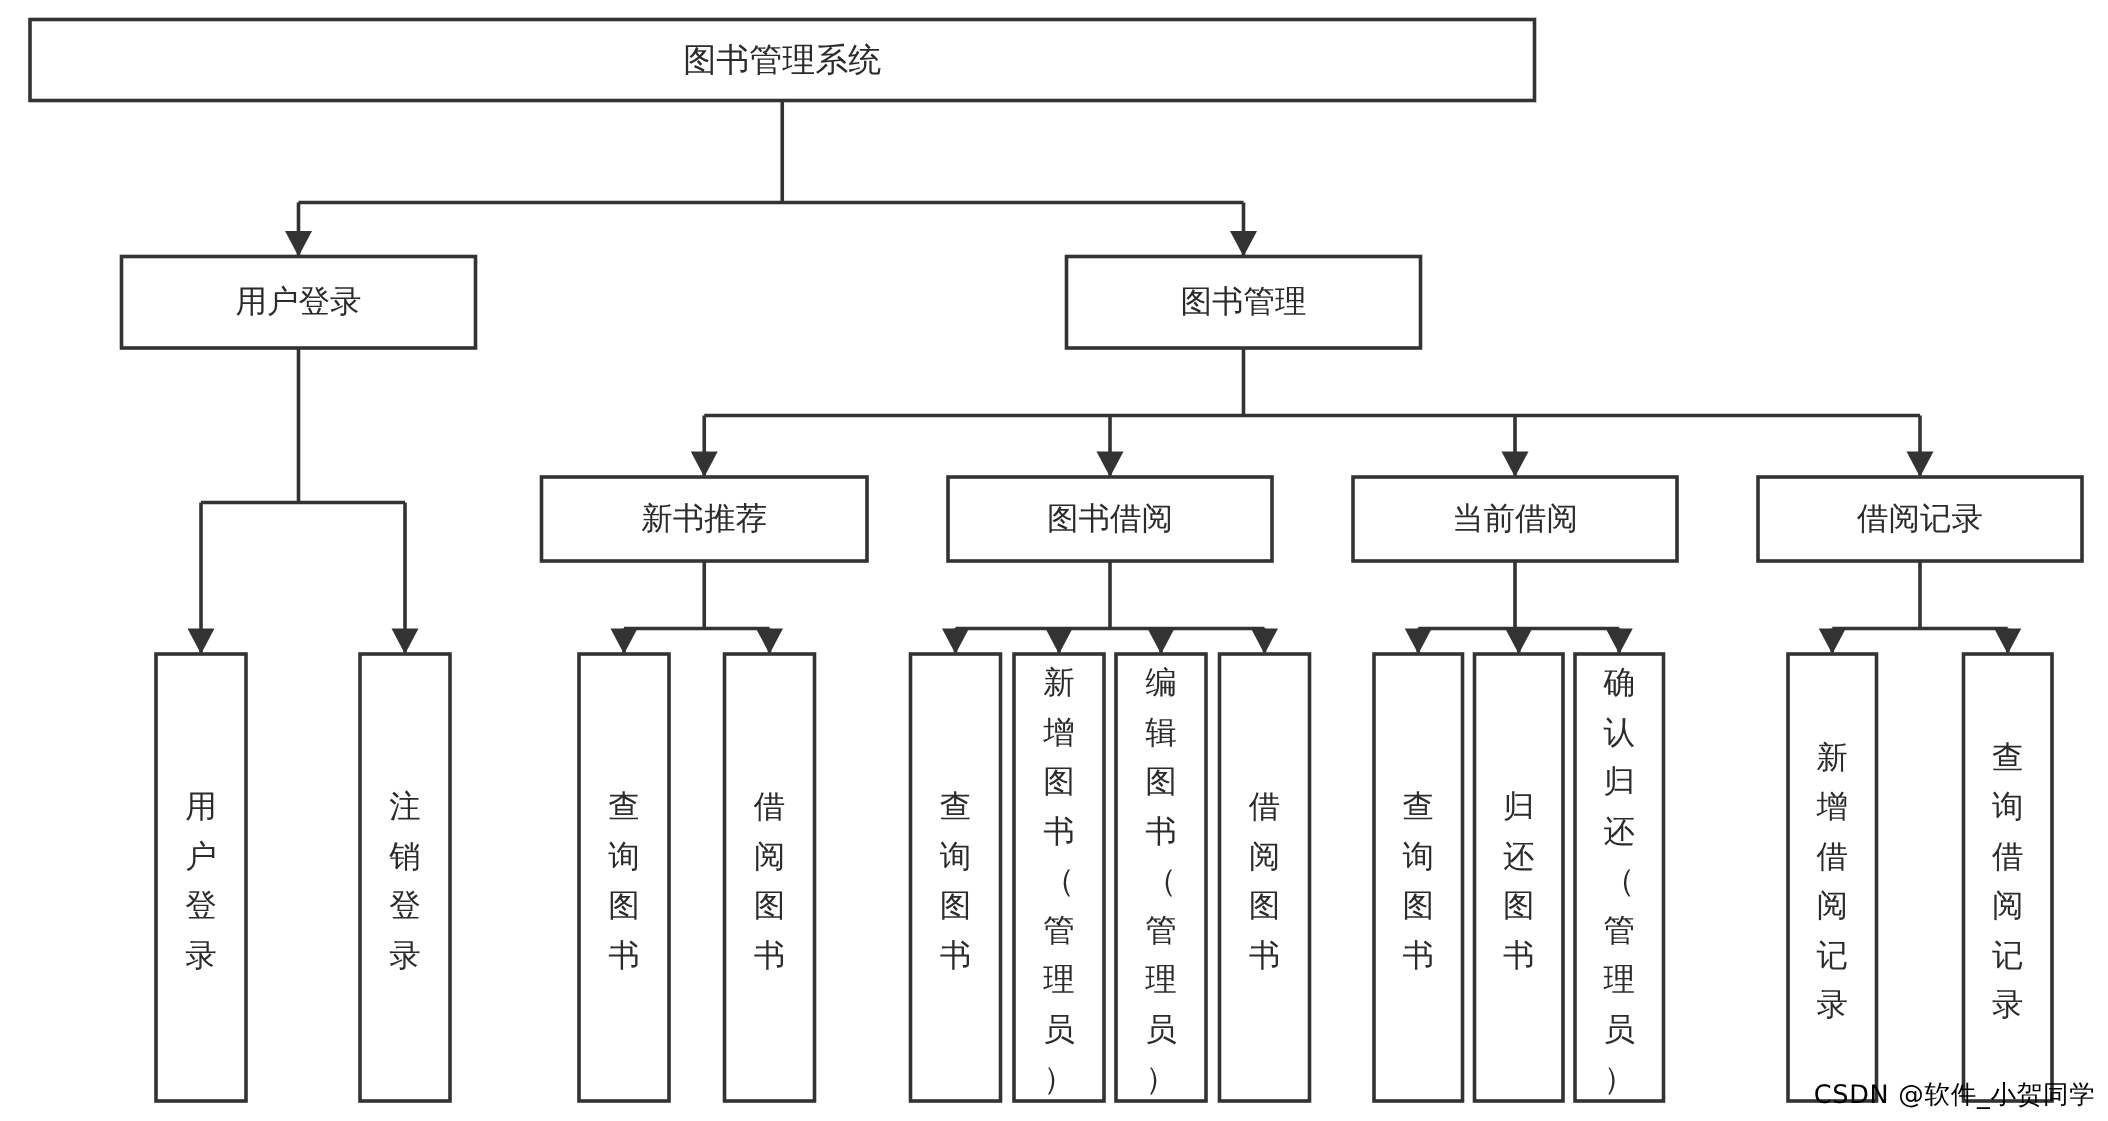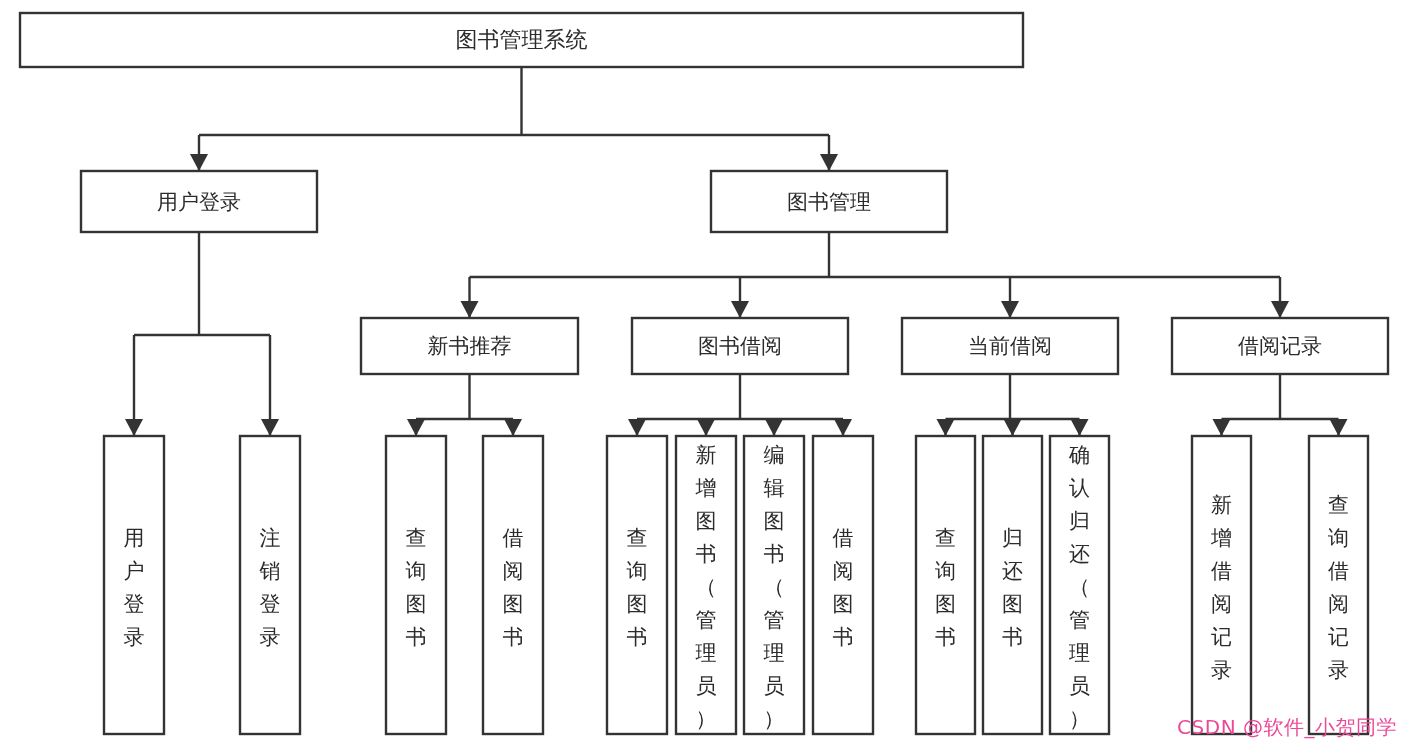--- a/index.html
+++ b/index.html
@@ -53,22 +53,22 @@
   }
   .arrow-head {
     fill: #333333;
     stroke: none;
   }
   .watermark {
     position: absolute;
     right: 8px;
     bottom: 6px;
     font-family: "DejaVu Sans", "Liberation Sans", sans-serif;
-    font-size: 20px;
-    color: #ec4899;
+    font-size: 17px;
+    color: #000000;
     letter-spacing: 0.5px;
     white-space: nowrap;
     user-select: none;
   }
 </style>
 </head>
 <body>
 
 <div id="diagram-root">
   <svg class="flow" viewBox="0 0 1405 747" xmlns="http://www.w3.org/2000/svg">

